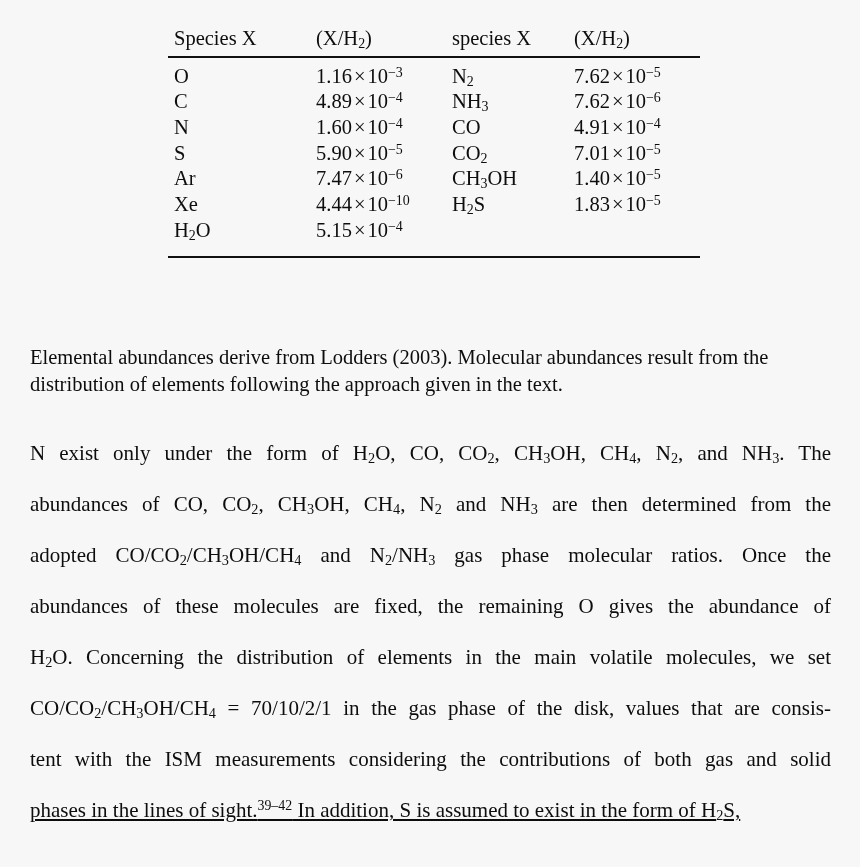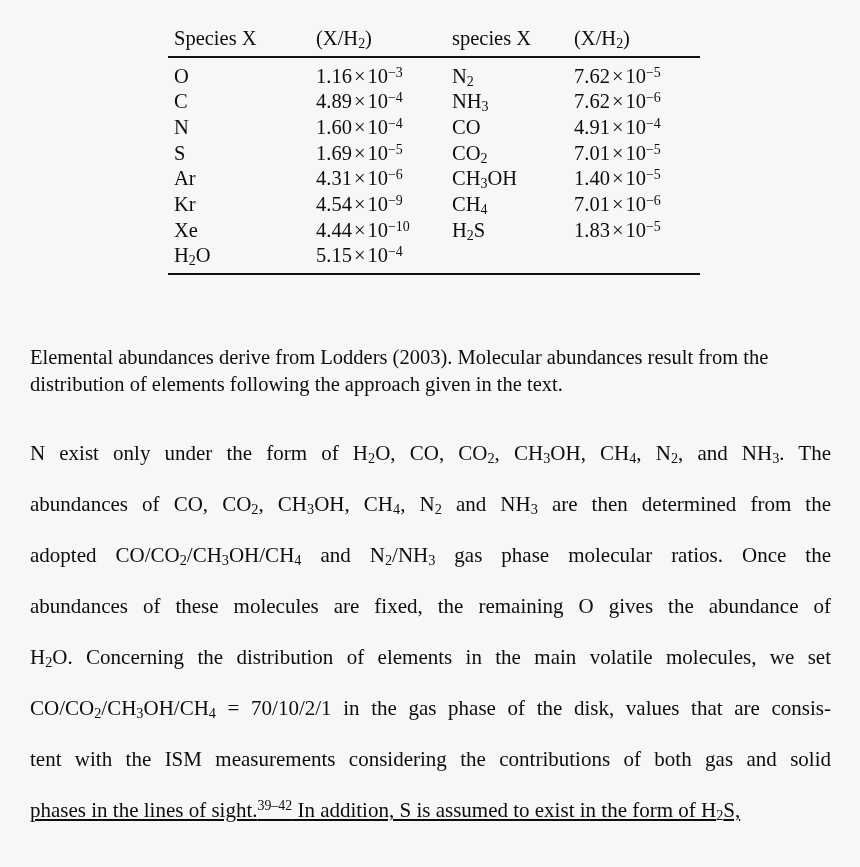--- a/index.html
+++ b/index.html
@@ -41,21 +41,21 @@
     padding: 0 0 7px 0;
     white-space: nowrap;
   }
   table.abund thead tr {
     border-bottom: 2.2px solid #111;
   }
   table.abund tbody tr:first-child td {
     padding-top: 8px;
   }
   table.abund tbody tr:last-child td {
-    padding-bottom: 7px;
+    padding-bottom: 16px;
   }
   table.abund tbody {
     border-bottom: 2.2px solid #111;
   }
   table.abund td {
     padding: 2.6px 0;
     text-align: left;
     white-space: nowrap;
     vertical-align: baseline;
   }
@@ -152,35 +152,29 @@
             <td class="col-vl2"><span>7.62</span><span class="times">×</span><span>10</span><sup>−6</sup></td>
           </tr>
           <tr>
             <td class="col-sp1"><span>N</span></td>
             <td class="col-vl1"><span>1.60</span><span class="times">×</span><span>10</span><sup>−4</sup></td>
             <td class="col-sp2"><span>CO</span></td>
             <td class="col-vl2"><span>4.91</span><span class="times">×</span><span>10</span><sup>−4</sup></td>
           </tr>
           <tr>
             <td class="col-sp1"><span>S</span></td>
-            <td class="col-vl1"><span>1.69</span><span class="times">×</span><span>10</span><sup>−5</sup></td>
+            <td class="col-vl1"><span>5.90</span><span class="times">×</span><span>10</span><sup>−5</sup></td>
             <td class="col-sp2"><span>CO</span><sub>2</sub></td>
             <td class="col-vl2"><span>7.01</span><span class="times">×</span><span>10</span><sup>−5</sup></td>
           </tr>
           <tr>
             <td class="col-sp1"><span>Ar</span></td>
-            <td class="col-vl1"><span>4.31</span><span class="times">×</span><span>10</span><sup>−6</sup></td>
+            <td class="col-vl1"><span>7.47</span><span class="times">×</span><span>10</span><sup>−6</sup></td>
             <td class="col-sp2"><span>CH</span><sub>3</sub><span>OH</span></td>
             <td class="col-vl2"><span>1.40</span><span class="times">×</span><span>10</span><sup>−5</sup></td>
-          </tr>
-          <tr>
-            <td class="col-sp1"><span>Kr</span></td>
-            <td class="col-vl1"><span>4.54</span><span class="times">×</span><span>10</span><sup>−9</sup></td>
-            <td class="col-sp2"><span>CH</span><sub>4</sub></td>
-            <td class="col-vl2"><span>7.01</span><span class="times">×</span><span>10</span><sup>−6</sup></td>
           </tr>
           <tr>
             <td class="col-sp1"><span>Xe</span></td>
             <td class="col-vl1"><span>4.44</span><span class="times">×</span><span>10</span><sup>−10</sup></td>
             <td class="col-sp2"><span>H</span><sub>2</sub><span>S</span></td>
             <td class="col-vl2"><span>1.83</span><span class="times">×</span><span>10</span><sup>−5</sup></td>
           </tr>
           <tr>
             <td class="col-sp1"><span>H</span><sub>2</sub><span>O</span></td>
             <td class="col-vl1"><span>5.15</span><span class="times">×</span><span>10</span><sup>−4</sup></td>

